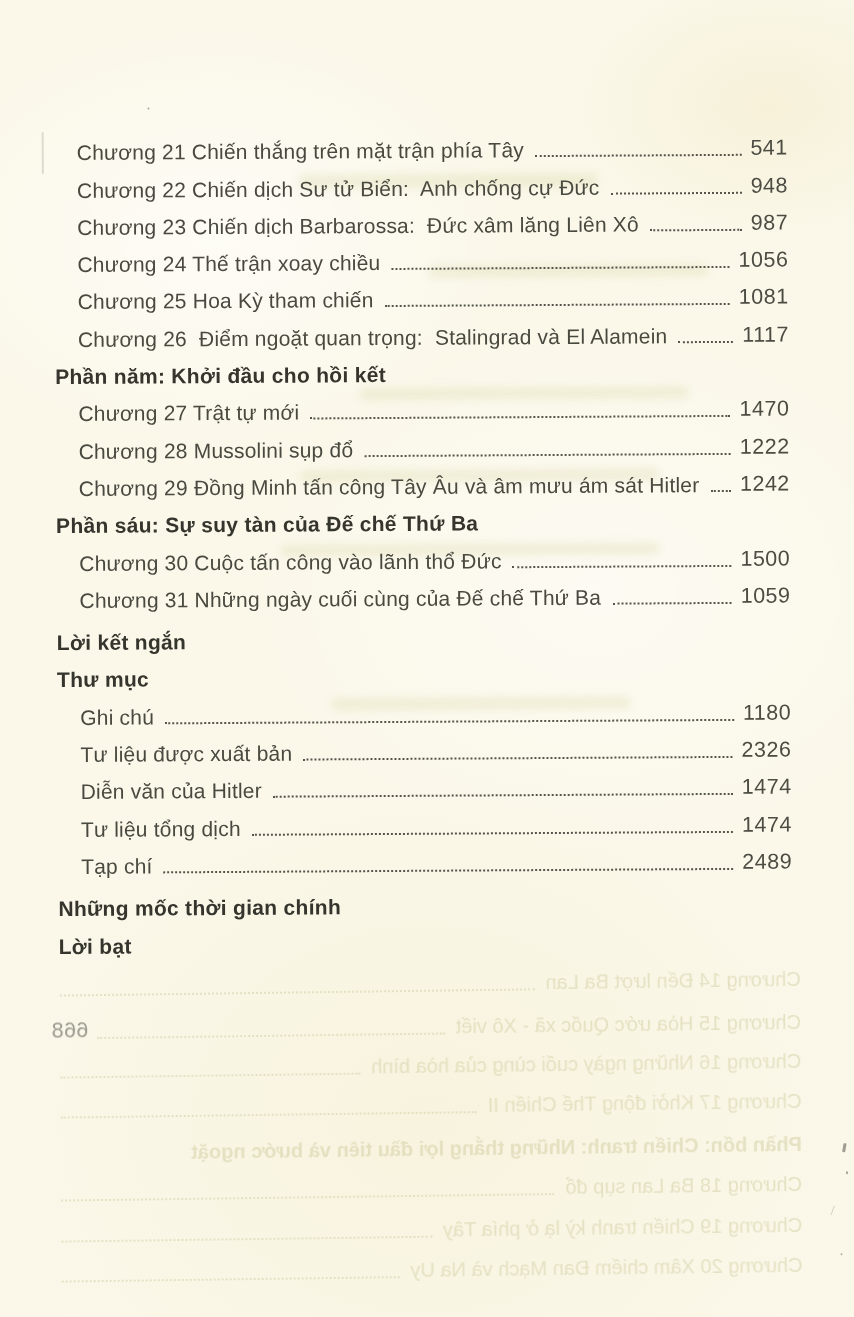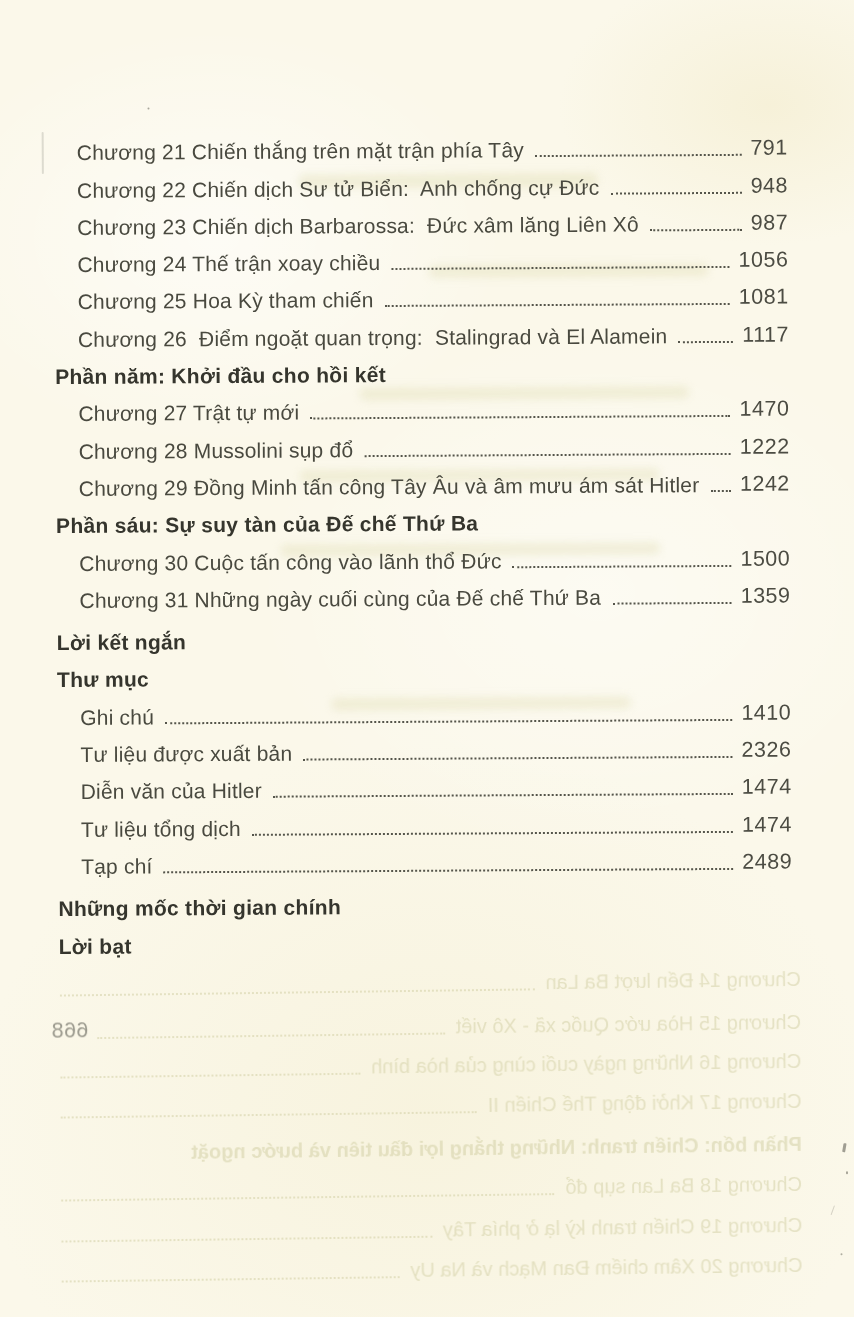--- a/index.html
+++ b/index.html
@@ -125,21 +125,21 @@
   <div class="bleed" style="top:1261px">
     <span class="title">Chương 20 Xâm chiếm Đan Mạch và Na Uy</span>
     <span class="leader"></span>
   </div>
 
   <div class="toc">
 
     <div class="row chapter">
       <span class="title">Chương 21 Chiến thắng trên mặt trận phía Tây</span>
       <span class="leader"></span>
-      <span class="pageno">791</span>
+      <span class="pageno">541</span>
     </div>
     <div class="row chapter">
       <span class="title">Chương 22 Chiến dịch Sư tử Biển:&nbsp; Anh chống cự Đức</span>
       <span class="leader"></span>
       <span class="pageno">948</span>
     </div>
     <div class="row chapter">
       <span class="title">Chương 23 Chiến dịch Barbarossa:&nbsp; Đức xâm lăng Liên Xô</span>
       <span class="leader"></span>
       <span class="pageno">987</span>
@@ -185,34 +185,34 @@
     </div>
 
     <div class="row chapter">
       <span class="title">Chương 30 Cuộc tấn công vào lãnh thổ Đức</span>
       <span class="leader"></span>
       <span class="pageno">1500</span>
     </div>
     <div class="row chapter">
       <span class="title">Chương 31 Những ngày cuối cùng của Đế chế Thứ Ba</span>
       <span class="leader"></span>
-      <span class="pageno">1359</span>
+      <span class="pageno">1059</span>
     </div>
 
     <div class="row section gap-before">
       <span class="title">Lời kết ngắn</span>
     </div>
     <div class="row section">
       <span class="title">Thư mục</span>
     </div>
 
     <div class="row chapter">
       <span class="title">Ghi chú</span>
       <span class="leader"></span>
-      <span class="pageno">1410</span>
+      <span class="pageno">1180</span>
     </div>
     <div class="row chapter">
       <span class="title">Tư liệu được xuất bản</span>
       <span class="leader"></span>
       <span class="pageno">2326</span>
     </div>
     <div class="row chapter">
       <span class="title">Diễn văn của Hitler</span>
       <span class="leader"></span>
       <span class="pageno">1474</span>

